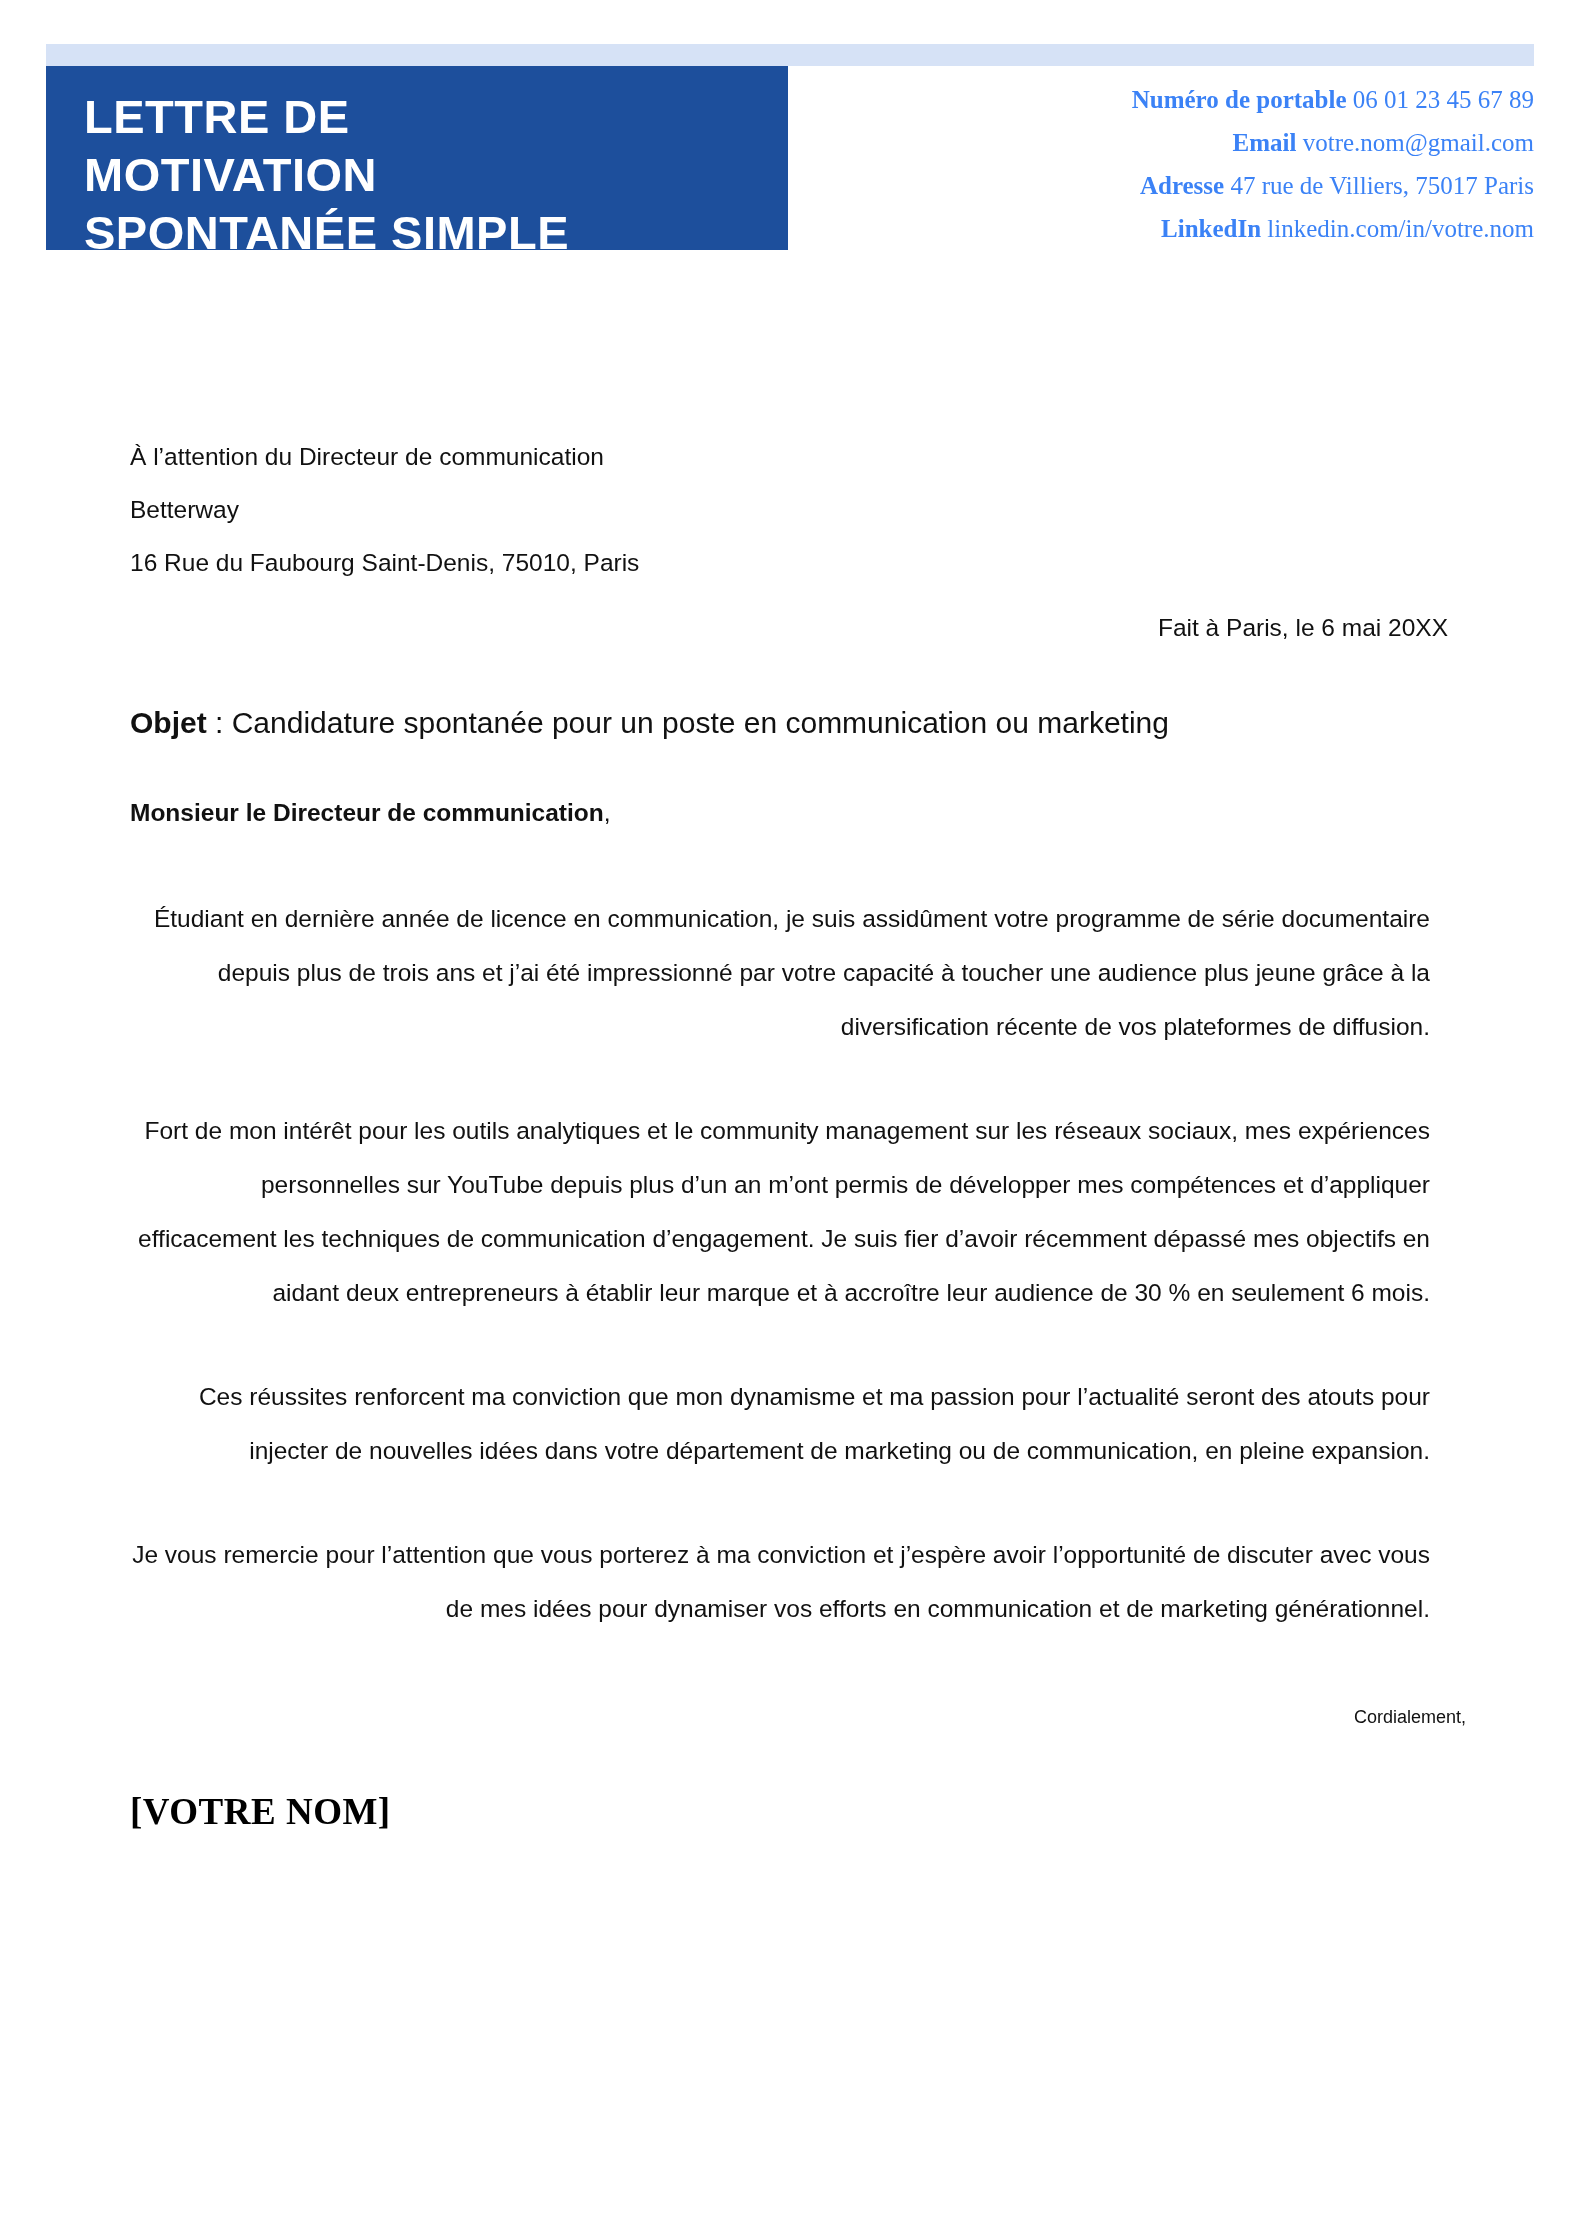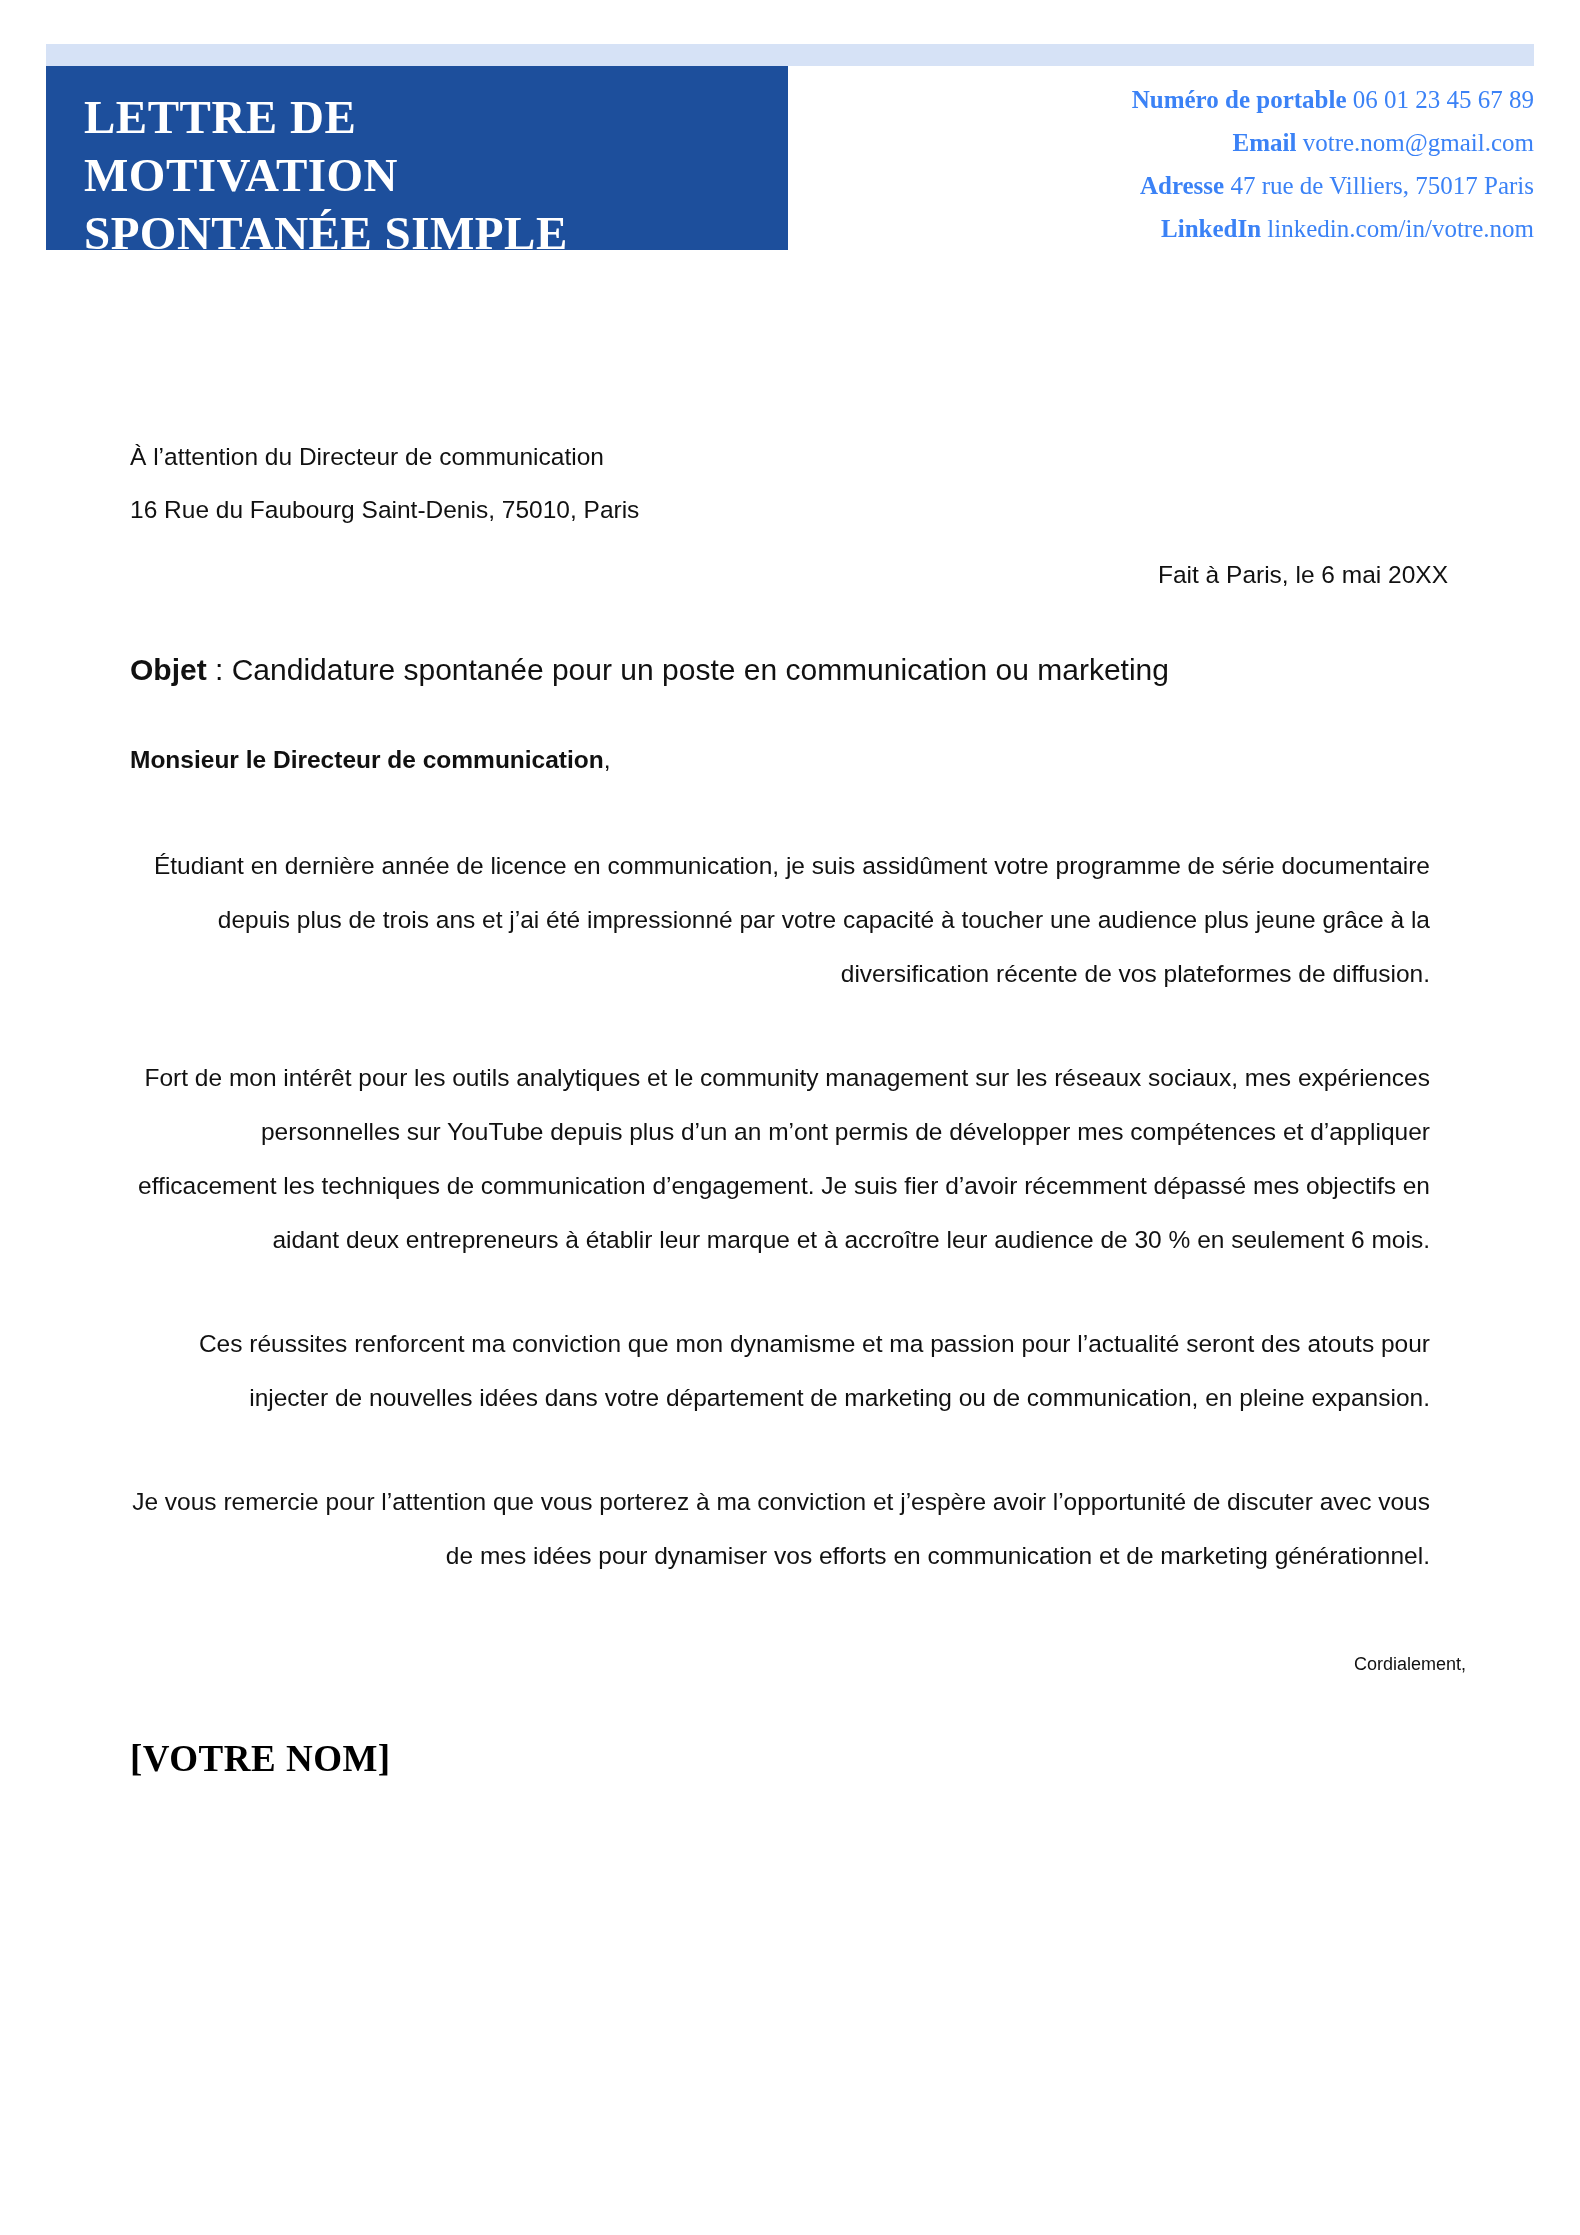--- a/index.html
+++ b/index.html
@@ -45,21 +45,21 @@
     top: 22px;
     width: 742px;
     height: 184px;
     background: #1d4f9c;
     box-sizing: border-box;
     padding: 22px 28px 0 38px;
   }
   .header-title {
     margin: 0;
     color: #ffffff;
-    font-family: Liberation Serif, serif;
+    font-family: Liberation Sans, sans-serif;
     font-weight: bold;
     font-size: 47px;
     line-height: 58px;
     letter-spacing: 0.5px;
     white-space: pre-line;
   }
 
   .contact-block {
     position: absolute;
     right: 46px;
@@ -179,20 +179,21 @@
         <span class="contact-label">LinkedIn</span>
         <span class="contact-value">linkedin.com/in/votre.nom</span>
       </div>
     </div>
   </div>
 
   <div class="letter">
 
     <div class="recipient">
       <div>À l’attention du Directeur de communication</div>
+      <div>Betterway</div>
       <div>16 Rue du Faubourg Saint-Denis, 75010, Paris</div>
     </div>
 
     <div class="date-line">Fait à Paris, le 6 mai 20XX</div>
 
     <div class="subject">
       <b>Objet</b><span> : </span><span>Candidature spontanée pour un poste en communication ou marketing</span>
     </div>
 
     <div class="salutation">

